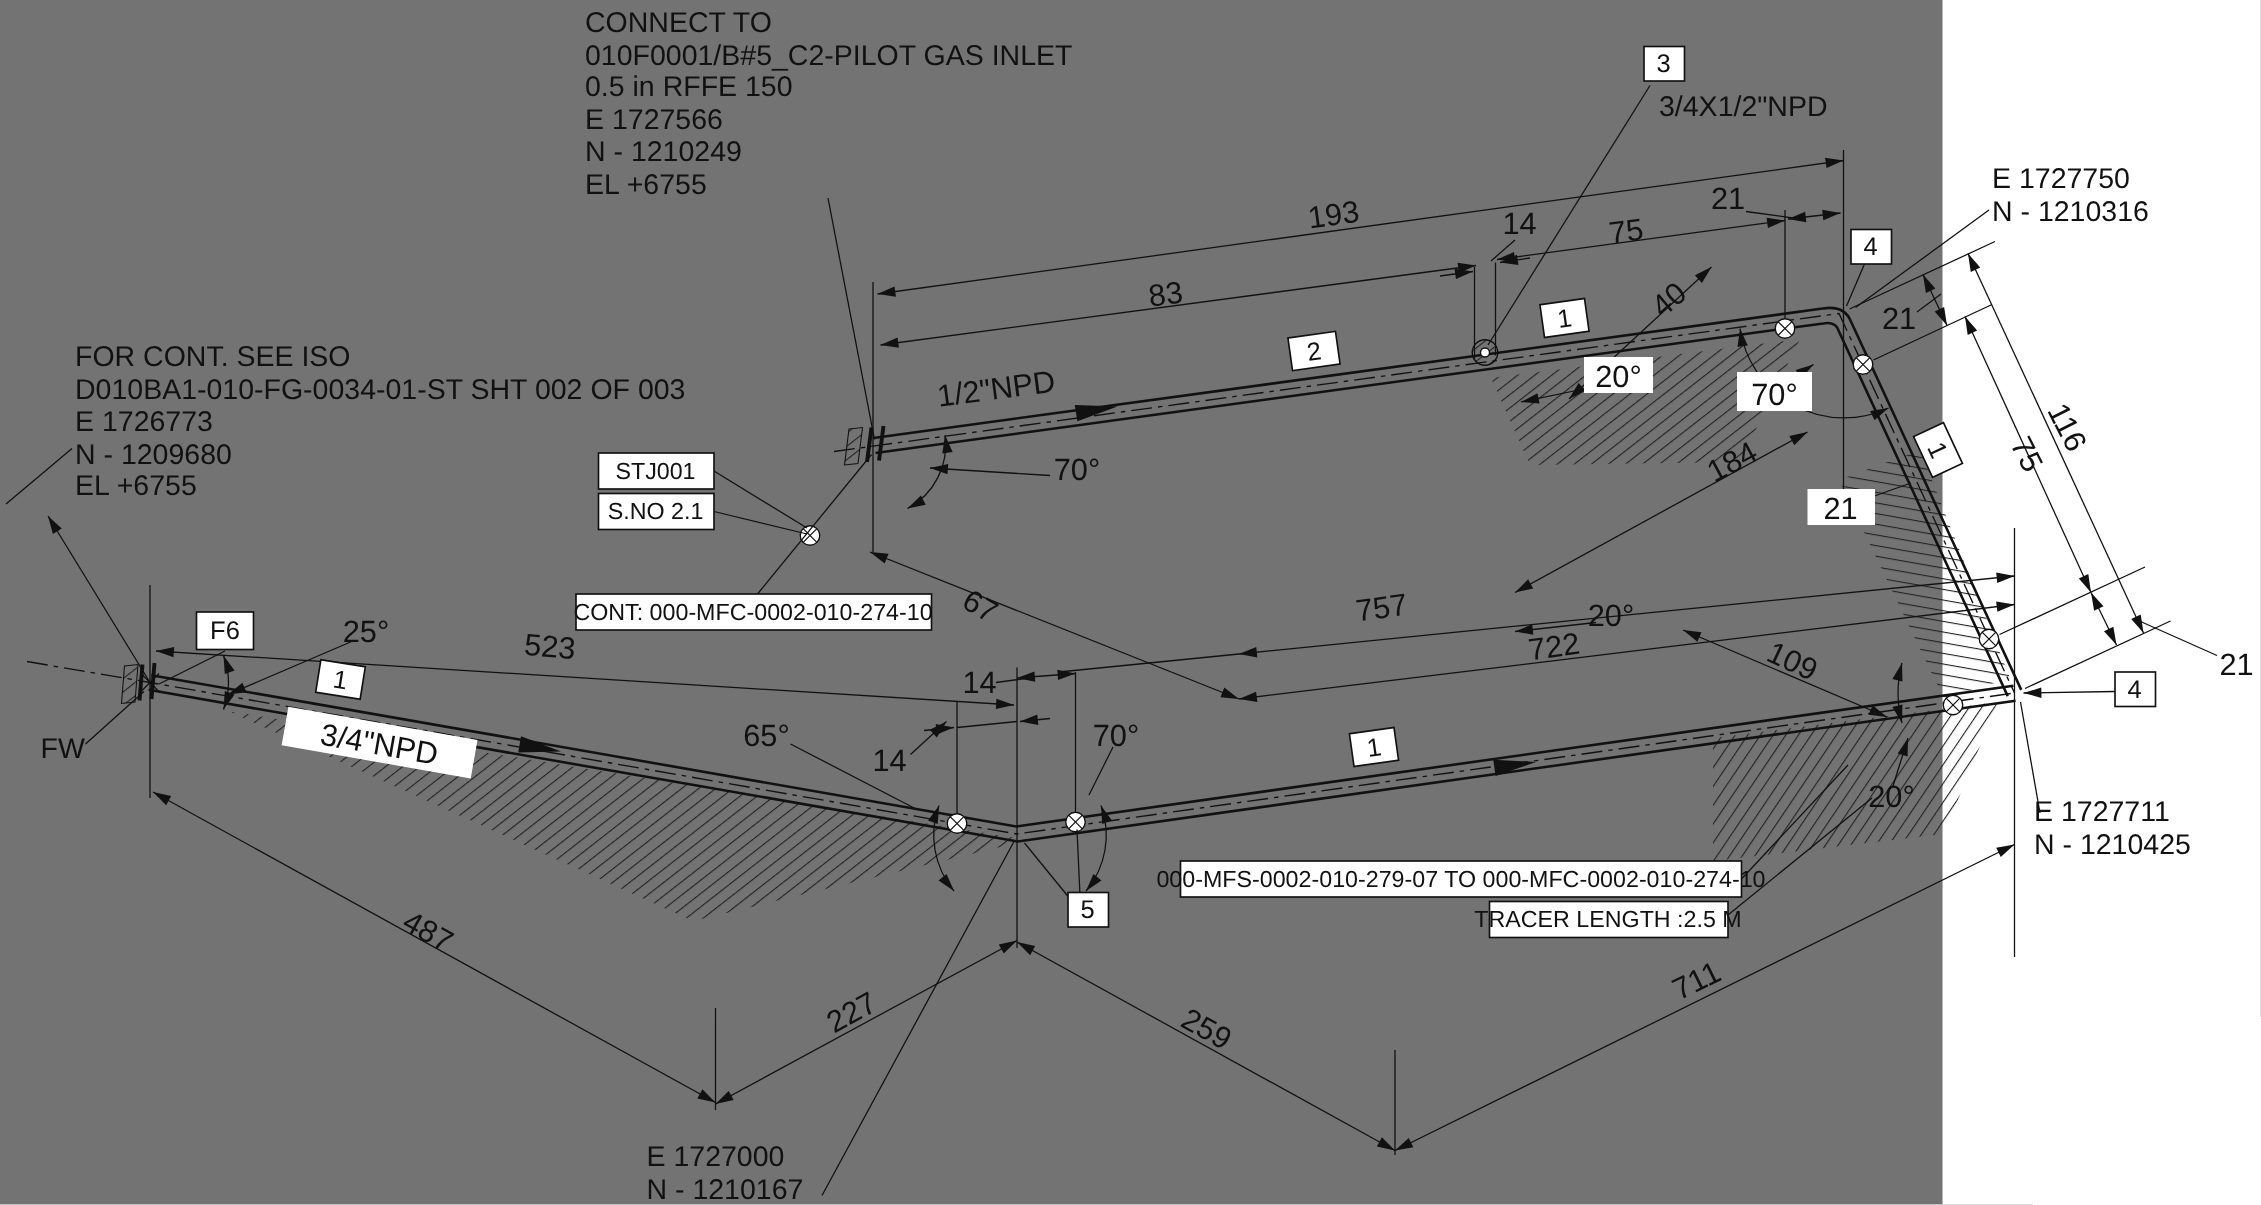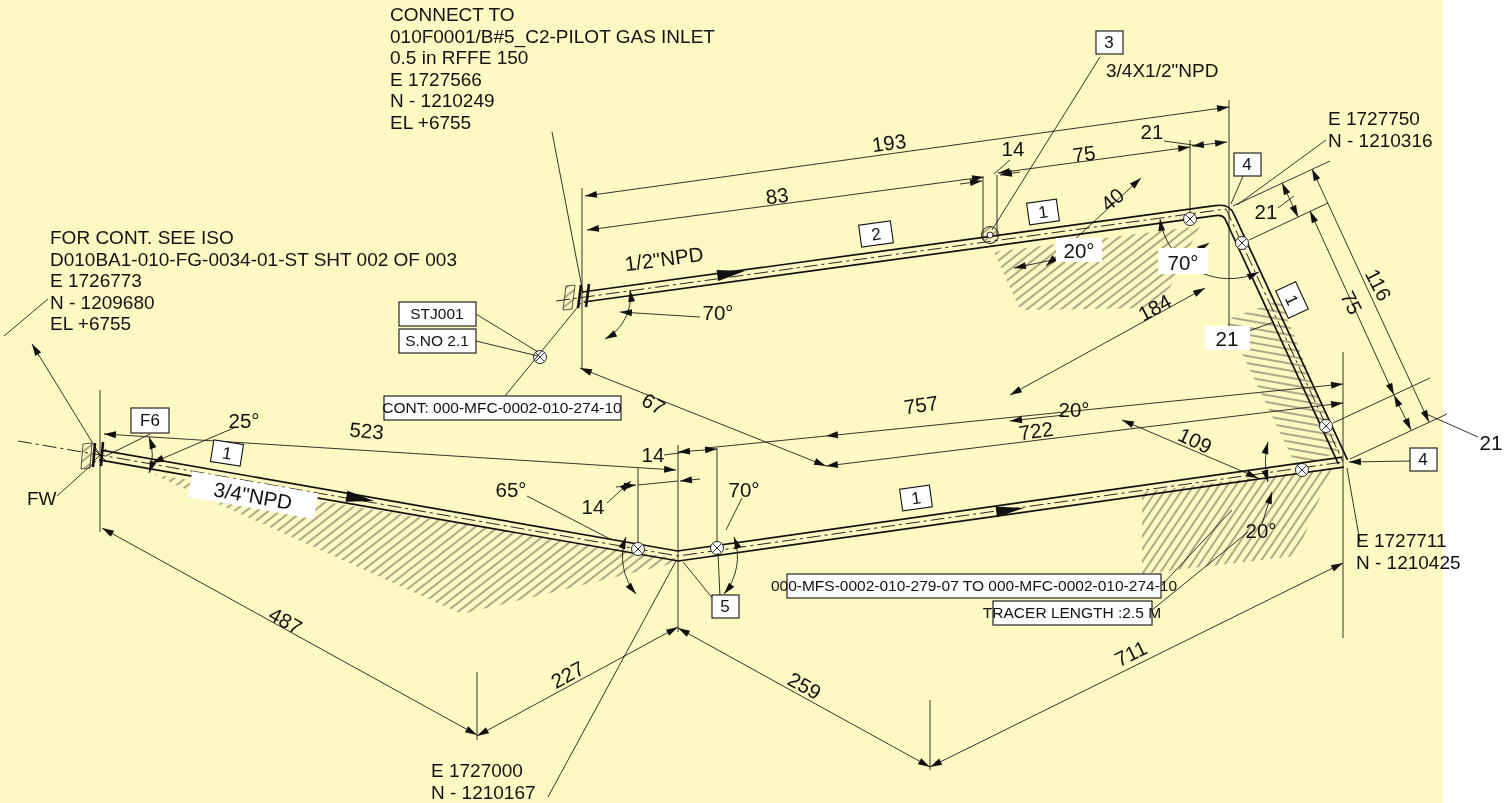--- a/index.html
+++ b/index.html
@@ -1,16 +1,16 @@
 <!DOCTYPE html>
 <html><head>
 <meta charset="utf-8">
 <style>
   html,body{margin:0;padding:0;background:#fff;}
-  #sheet{width:1443px;height:803px;position:relative;background:#fef9c3;}
+  #sheet{width:1295px;height:803px;position:relative;background:#737373;}
   svg{display:block;}
   text{font-family:"Liberation Sans","DejaVu Sans",sans-serif;fill:#111;}
   .note{font-size:19px;}
   .dim{font-size:20.5px;}
   .tag{font-size:17px;text-anchor:middle;}
   .sm{font-size:15.5px;text-anchor:middle;}
   .mid{text-anchor:middle;}
   .pl{stroke:#111;stroke-width:1.7;fill:none;}
   .cl{stroke:#111;stroke-width:0.9;fill:none;stroke-dasharray:14 4 3 4;}
   .tl{stroke:#111;stroke-width:0.85;fill:none;}

